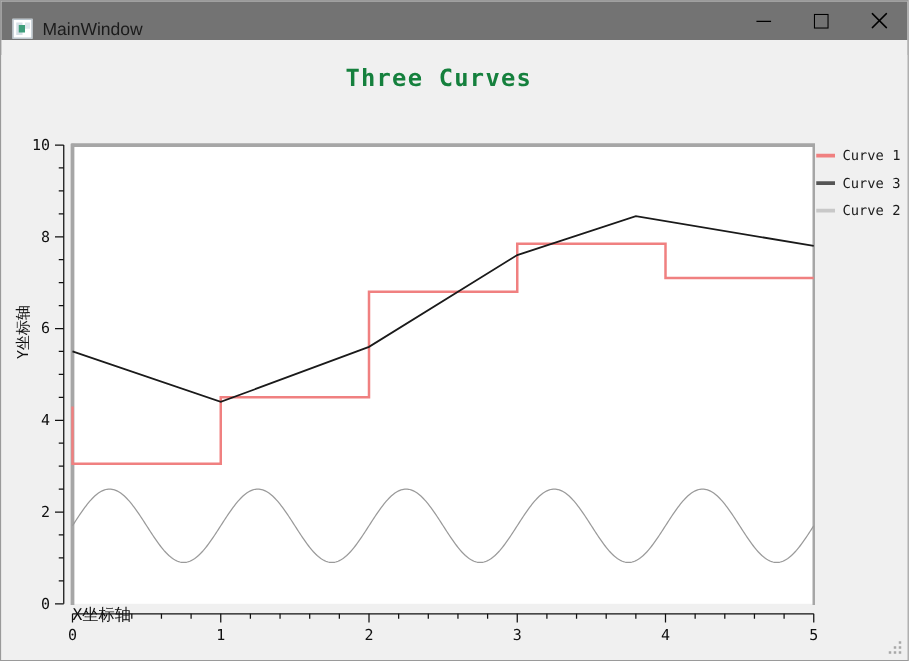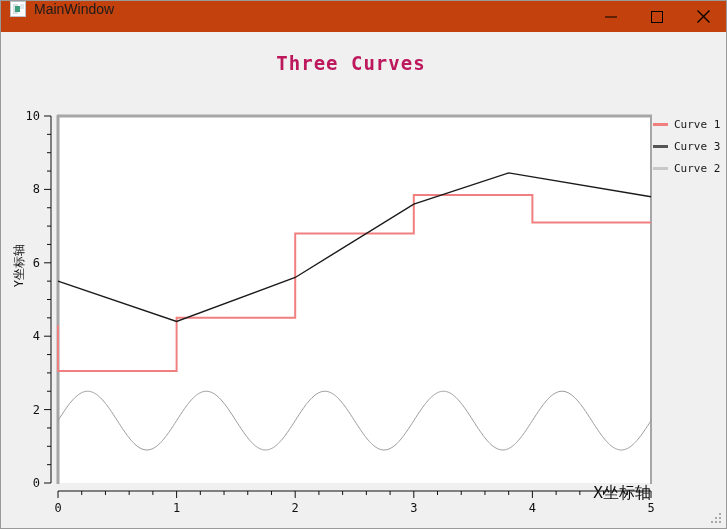--- a/index.html
+++ b/index.html
@@ -23,23 +23,23 @@
     background: #f0f0f0;
     overflow: hidden;
   }
 
   
   #titlebar {
     position: absolute;
     left: 0; top: 0;
     width: 725px;
     height: 43px;
-    background: #c2410c;
+    background: #737373;
     display: flex;
-    align-items: flex-start;
+    align-items: center;
   }
   #app-icon {
     width: 16px;
     height: 16px;
     margin-left: 9px;
     margin-right: 8px;
     position: relative;
     border: 1px solid #b9c4cc;
     background: #ffffff;
     box-sizing: border-box;
@@ -105,41 +105,41 @@
 
   #chart-title {
     position: absolute;
     left: 0;
     top: 17px;
     width: 700px;
     text-align: center;
     font-family: "DejaVu Sans Mono", "Liberation Mono", monospace;
     font-size: 19px;
     font-weight: bold;
-    color: #be185d;
+    color: #15803d;
     letter-spacing: 1px;
   }
 
   
   #plot-svg {
     position: absolute;
     left: 0; top: 0;
     width: 725px;
     height: 490px;
   }
 
   
   #xlabel {
     position: absolute;
     left: 57px;
     top: 448px;
     width: 593px;
-    text-align: right;
-    font-family: "DejaVu Sans Mono", "Liberation Mono", monospace;
-    font-size: 16px;
+    text-align: left;
+    font-family: "DejaVu Sans Mono", "Liberation Mono", monospace;
+    font-size: 13px;
     color: #101010;
   }
   #ylabel {
     position: absolute;
     left: -22px;
     top: 222px;
     width: 80px;
     text-align: center;
     transform: rotate(-90deg);
     transform-origin: 50% 50%;

